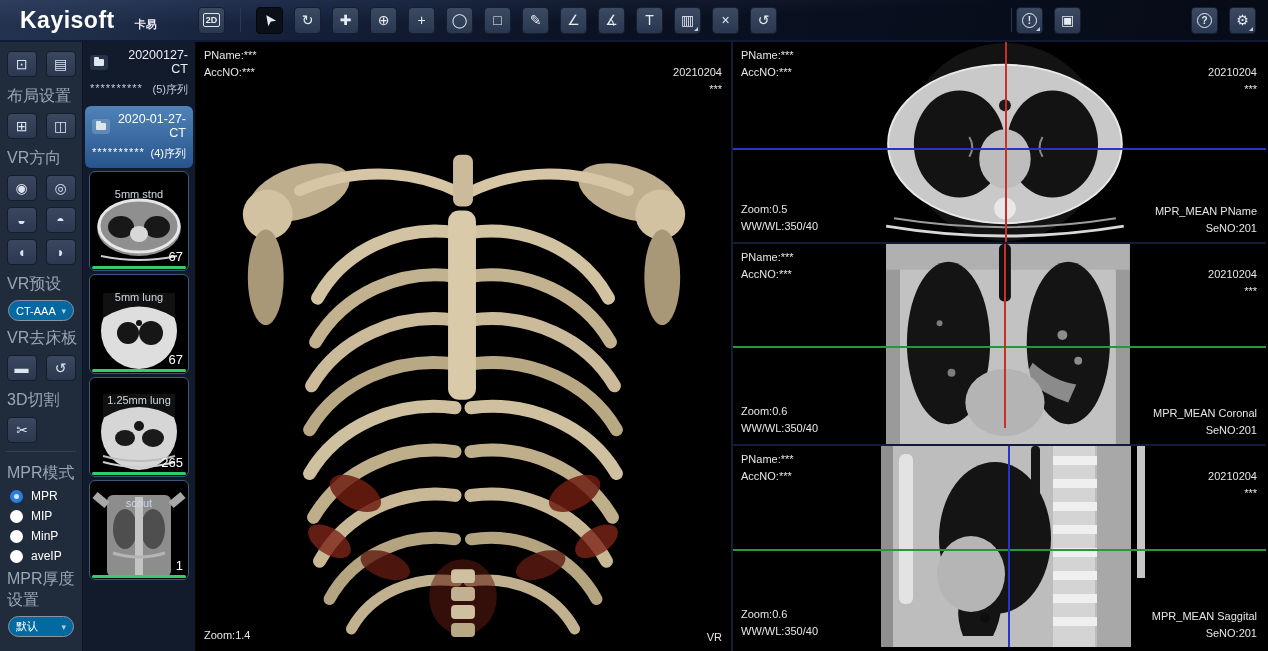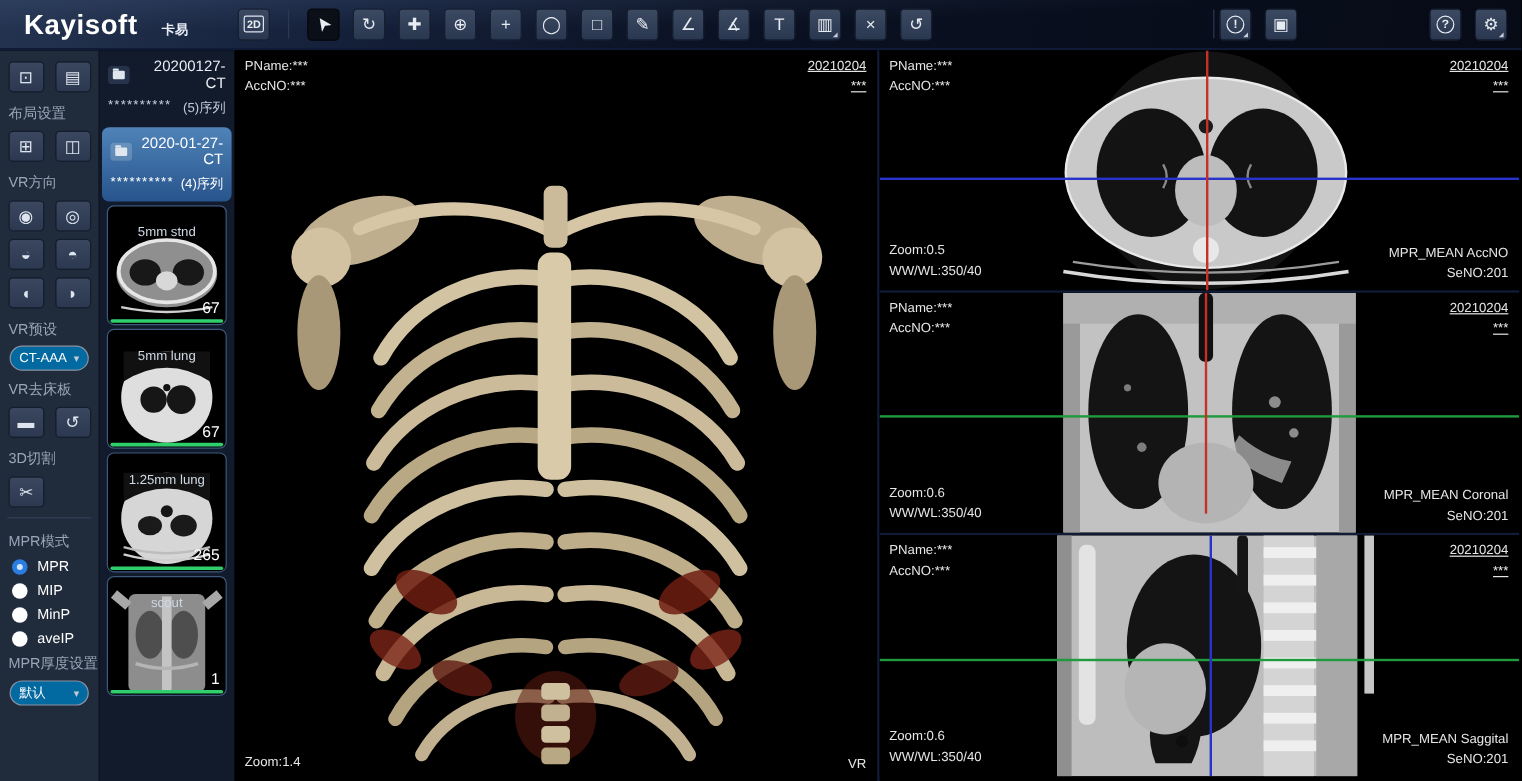--- a/index.html
+++ b/index.html
@@ -35,21 +35,21 @@
   
   .app-body{ display:flex; height:609px; }
 
   
   .sidebar{ width:83px; background:#202b3b; padding-top:5px; flex:none;
             border-right:1px solid #0c1322; }
   .btn-row{ display:flex; gap:9px; justify-content:center; margin:4px 0 6px; }
   .sbtn{ width:30px; height:26px; border-radius:4px; border:1px solid #141d2e;
     background:linear-gradient(#3a475f,#2b3850); color:#dde4ee; font-size:14px;
     display:flex; align-items:center; justify-content:center; cursor:pointer; }
-  .slabel{ color:#9aa5b6; font-size:12px; padding:3px 0 2px 7px; }
+  .slabel{ color:#9aa5b6; font-size:16px; padding:3px 0 2px 7px; }
   .sselect{ margin:3px auto 4px; width:66px; height:21px; padding:0 7px;
     display:flex; align-items:center; justify-content:space-between;
     border:1px solid #8a93a5; border-radius:11px; background:#0369a1;
     color:#fff; font-size:11px; cursor:pointer; }
   .sselect .chev{ color:#c3cad6; font-size:9px; }
   .shr{ height:1px; background:#31405a; margin:8px 6px; }
   .radio-row{ display:flex; align-items:center; gap:8px; padding:3px 0 3px 10px; cursor:pointer;}
   .radio{ width:13px; height:13px; border-radius:50%; background:#fff; flex:none; position:relative;}
   .radio.checked{ background:#2a7de1; }
   .radio.checked::after{ content:""; position:absolute; left:4px; top:4px; width:5px; height:5px;
@@ -82,21 +82,21 @@
     background:#2fd06b; border-radius:2px; z-index:2; }
 
   
   .vp{ position:relative; background:#000; overflow:hidden; }
   .vr-view{ width:537px; flex:none; border-right:2px solid #101c38; }
   .right-col{ width:533px; flex:none; display:flex; flex-direction:column; }
   .mpr{ height:202px; border-bottom:2px solid #101c38; }
   .mpr:last-child{ height:201px; border-bottom:none; }
   .ovl{ position:absolute; font-size:11px; color:#e6e6e6; line-height:1.55; z-index:5; }
   .ovl-tl{ top:5px; left:8px; }
-  .ovl-tr{ top:5px; right:9px; text-align:right;text-decoration:underline; }
+  .ovl-tr{ top:22px; right:9px; text-align:right; }
   .ovl-bl{ bottom:7px; left:8px; }
   .ovl-br{ bottom:5px; right:9px; text-align:right; }
   .ch{ position:absolute; z-index:4; }
   .ch-h{ left:0; right:0; height:2px; }
   .ch-v{ top:0; bottom:0; width:2px; }
   .vp svg.scene{ position:absolute; inset:0; width:100%; height:100%; }
 </style>
 </head>
 <body>
 
@@ -437,21 +437,21 @@
       </div>
       <div class="ovl ovl-tr" data-name="axial-date-overlay">
         <div data-name="axial-date">20210204</div>
         <div data-name="axial-stars">***</div>
       </div>
       <div class="ovl ovl-bl" data-name="axial-zoom-overlay">
         <div data-name="axial-zoom">Zoom:0.5</div>
         <div data-name="axial-wwwl">WW/WL:350/40</div>
       </div>
       <div class="ovl ovl-br" data-name="axial-title-overlay">
-        <div data-name="axial-title">MPR_MEAN AccNO</div>
+        <div data-name="axial-title">MPR_MEAN PName</div>
         <div data-name="axial-seno">SeNO:201</div>
       </div>
     </div>
 
     <div class="vp mpr" data-name="coronal-viewport">
       <svg class="scene" viewBox="0 0 533 202" data-name="coronal-image">
         <rect x="152" y="0" width="246" height="202" fill="#c2c2c2"></rect>
         <rect x="152" y="0" width="14" height="202" fill="#9a9a9a"></rect>
         <rect x="384" y="0" width="14" height="202" fill="#9a9a9a"></rect>
         <rect x="152" y="0" width="246" height="26" fill="#b0b0b0"></rect>

